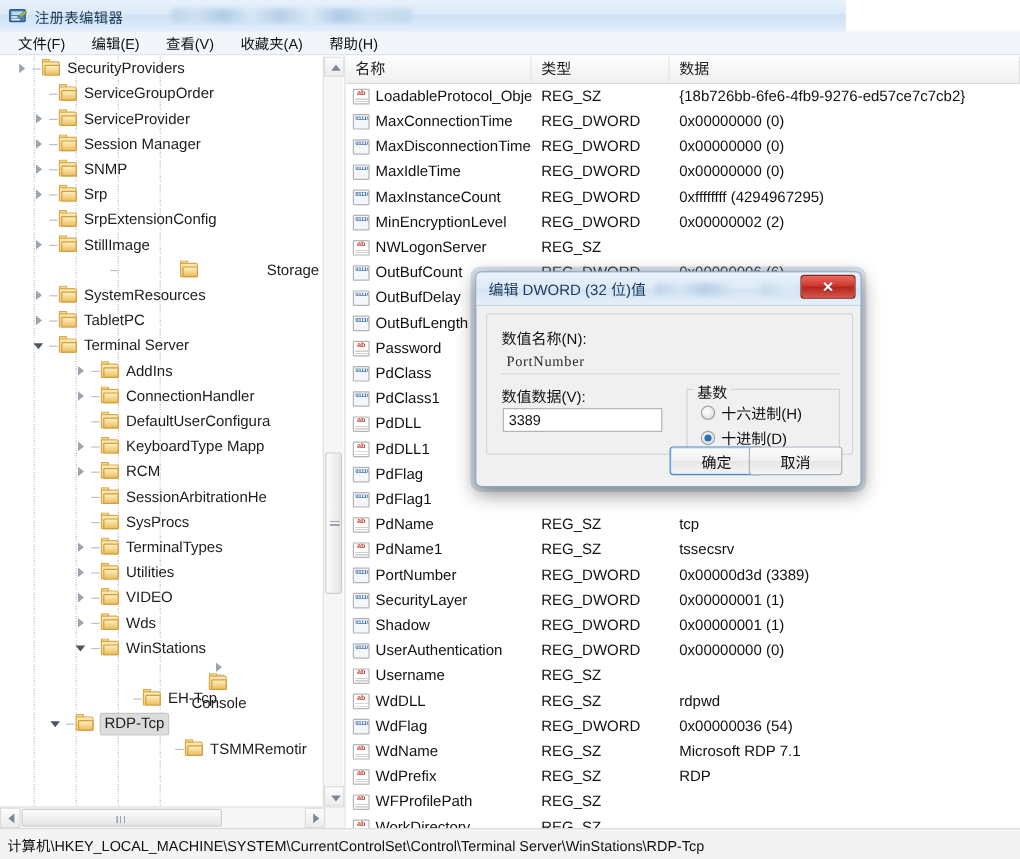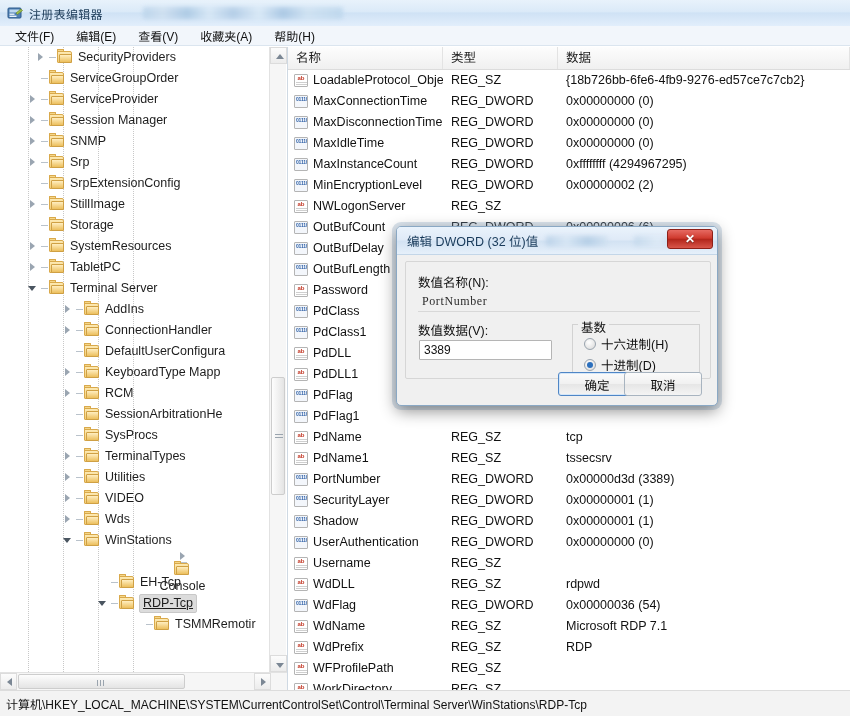--- a/index.html
+++ b/index.html
@@ -8,21 +8,21 @@
     width:850px;height:716px;overflow:hidden;
     font-family:"Liberation Sans","DejaVu Sans",sans-serif;
     font-size:12px;
     background:#ffffff;
     -webkit-font-smoothing:antialiased;
   }
   #app{position:relative;width:850px;height:716px;}
 
   
   .titlebar{
-    position:absolute;left:0;top:0;width:850px;height:26px;
+    position:absolute;left:0;top:0;width:705px;height:26px;
     background:linear-gradient(to bottom,#e8f2fb 0%,#dbeaf8 45%,#cfe2f5 50%,#e2eefb 100%);
     border-bottom:1px solid #b8cfe5;
     display:flex;align-items:center;text-align:right;
   }
   .titlebar .app-icon{
     width:16px;height:16px;margin-left:7px;margin-right:6px;position:relative;flex:0 0 auto;
   }
   .titlebar .title-text{
     font-size:12px;color:#1b3a57;letter-spacing:0.3px;white-space:nowrap;
   }
@@ -325,21 +325,21 @@
   </div>
 
   <div class="content">
 
     <div class="tree-pane">
       <div class="guideline" style="left:28px"></div>
       <div class="guideline" style="left:63px"></div>
       <div class="guideline" style="left:98px"></div>
       <div class="guideline" style="left:133px"></div>
       <div class="tree-scroll" id="tree-scroll">
-          <div class="tree-row" style="padding-left: 36px;">
+          <div class="tree-row" style="padding-left: 14px;">
             <span class="twisty collapsed"></span>
             <span class="dash"></span>
             <span class="folder">
               <span class="f-tab"></span>
               <span class="f-back"></span>
               <span class="f-front"></span>
             </span>
             <span class="label">SecurityProviders</span>
           </div>
           <div class="tree-row" style="padding-left: 28px;">
@@ -405,21 +405,21 @@
           <div class="tree-row" style="padding-left: 28px;">
             <span class="twisty collapsed"></span>
             <span class="dash"></span>
             <span class="folder">
               <span class="f-tab"></span>
               <span class="f-back"></span>
               <span class="f-front"></span>
             </span>
             <span class="label">StillImage</span>
           </div>
-          <div class="tree-row" style="padding-left: 28px;">
+          <div class="tree-row" style="padding-left: 28px; justify-content: space-between;">
             <span class="twisty"></span>
             <span class="dash"></span>
             <span class="folder">
               <span class="f-tab"></span>
               <span class="f-back"></span>
               <span class="f-front"></span>
             </span>
             <span class="label">Storage</span>
           </div>
           <div class="tree-row" style="padding-left: 28px;">
@@ -585,21 +585,21 @@
           <div class="tree-row" style="padding-left: 98px;">
             <span class="twisty"></span>
             <span class="dash"></span>
             <span class="folder">
               <span class="f-tab"></span>
               <span class="f-back"></span>
               <span class="f-front"></span>
             </span>
             <span class="label">EH-Tcp</span>
           </div>
-          <div class="tree-row selected" style="padding-left: 98px; text-decoration: underline;">
+          <div class="tree-row selected" style="padding-left: 42px;">
             <span class="twisty expanded"></span>
             <span class="dash"></span>
             <span class="folder">
               <span class="f-tab"></span>
               <span class="f-back"></span>
               <span class="f-front"></span>
             </span>
             <span class="label">RDP-Tcp</span>
           </div>
           <div class="tree-row" style="padding-left: 133px;">

